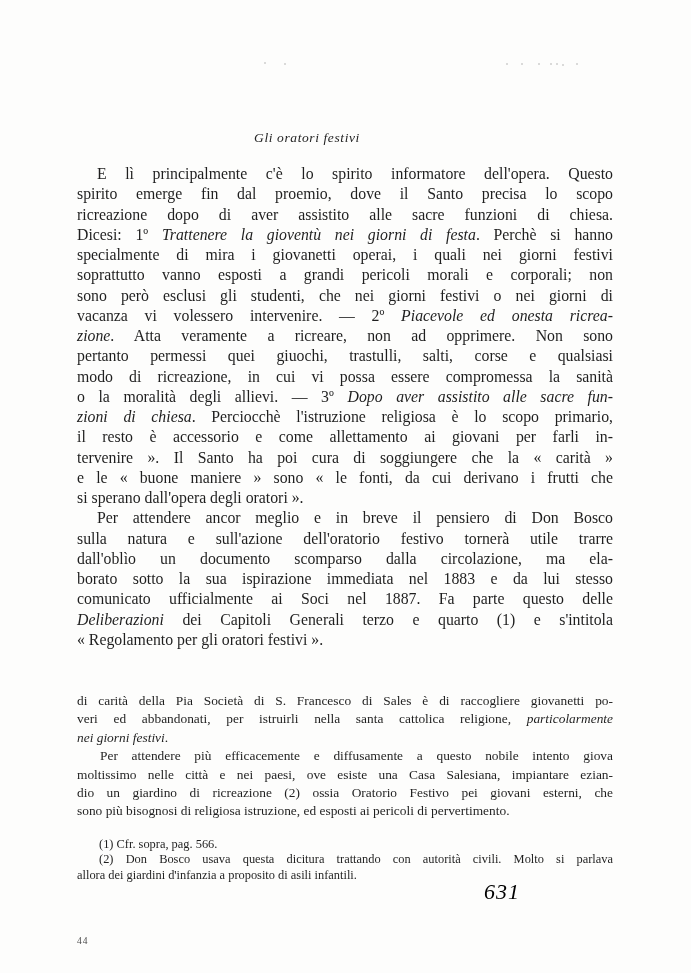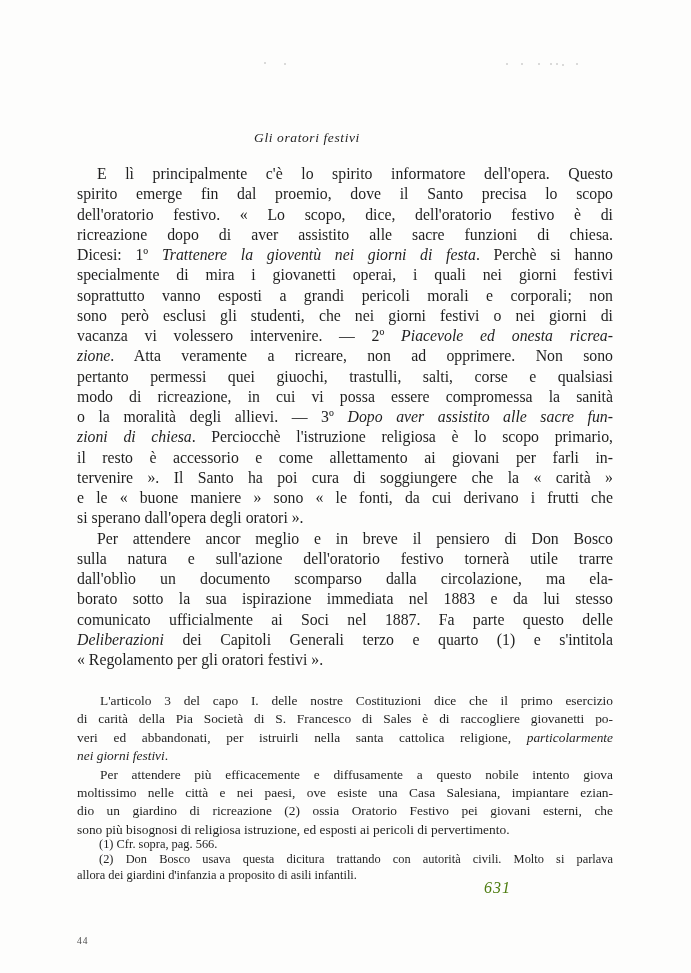--- a/index.html
+++ b/index.html
@@ -39,24 +39,24 @@
   }
   .line.last { text-align-last: left; -moz-text-align-last: left; }
   .main .line.indent { text-indent: 20px; }
   .small .line.indent { text-indent: 23px; }
   .footnote .line.indent { text-indent: 22px; }
   .line i { font-style: italic; }
 
   .page-number {
     position: absolute;
     left: 484px; top: 879px;
-    font-size: 16px;
+    font-size: 22px;
     font-style: italic;
     letter-spacing: 1px;
-    color: #4d7c0f;
+    color: #000000;
   }
   .signature {
     position: absolute;
     left: 77px; top: 936px;
     font-size: 9.5px;
     color: #4a4a4a;
     letter-spacing: 1px;
   }
 </style>
 </head>
@@ -73,21 +73,20 @@
   <div class="speck" style="left:556px; top:63px; width:2px; height:2px;"></div>
   <div class="speck" style="left:562px; top:64px; width:2px; height:2px;"></div>
   <div class="speck" style="left:576px; top:63px; width:2px; height:2px;"></div>
 
   <div class="running-header">Gli oratori festivi</div>
 
   <div class="text-block" id="main-block">
       <div class="para main">
         <div class="line indent">E lì principalmente c'è lo spirito informatore dell'opera. Questo</div>
         <div class="line">spirito emerge fin dal proemio, dove il Santo precisa lo scopo</div>
-        <div class="line">dell'oratorio festivo. « Lo scopo, dice, dell'oratorio festivo è di</div>
         <div class="line">ricreazione dopo di aver assistito alle sacre funzioni di chiesa.</div>
         <div class="line">Dicesi: 1º <i>Trattenere la gioventù nei giorni di festa</i>. Perchè si hanno</div>
         <div class="line">specialmente di mira i giovanetti operai, i quali nei giorni festivi</div>
         <div class="line">soprattutto vanno esposti a grandi pericoli morali e corporali; non</div>
         <div class="line">sono però esclusi gli studenti, che nei giorni festivi o nei giorni di</div>
         <div class="line">vacanza vi volessero intervenire. — 2º <i>Piacevole ed onesta ricrea-</i></div>
         <div class="line"><i>zione</i>. Atta veramente a ricreare, non ad opprimere. Non sono</div>
         <div class="line">pertanto permessi quei giuochi, trastulli, salti, corse e qualsiasi</div>
         <div class="line">modo di ricreazione, in cui vi possa essere compromessa la sanità</div>
         <div class="line">o la moralità degli allievi. — 3º <i>Dopo aver assistito alle sacre fun-</i></div>
@@ -103,21 +102,20 @@
         <div class="line">dall'oblìo un documento scomparso dalla circolazione, ma ela-</div>
         <div class="line">borato sotto la sua ispirazione immediata nel 1883 e da lui stesso</div>
         <div class="line">comunicato ufficialmente ai Soci nel 1887. Fa parte questo delle</div>
         <div class="line"><i>Deliberazioni</i> dei Capitoli Generali terzo e quarto (1) e s'intitola</div>
         <div class="line last">« Regolamento per gli oratori festivi ».</div>
       </div>
     </div>
 
   <div class="text-block" id="quote-block">
       <div class="para small">
-        <div class="line indent">L'articolo 3 del capo I. delle nostre Costituzioni dice che il primo esercizio</div>
         <div class="line">di carità della Pia Società di S. Francesco di Sales è di raccogliere giovanetti po-</div>
         <div class="line">veri ed abbandonati, per istruirli nella santa cattolica religione, <i>particolarmente</i></div>
         <div class="line last"><i>nei giorni festivi</i>.</div>
       </div>
       <div class="para small">
         <div class="line indent">Per attendere più efficacemente e diffusamente a questo nobile intento giova</div>
         <div class="line">moltissimo nelle città e nei paesi, ove esiste una Casa Salesiana, impiantare ezian-</div>
         <div class="line">dio un giardino di ricreazione (2) ossia Oratorio Festivo pei giovani esterni, che</div>
         <div class="line last">sono più bisognosi di religiosa istruzione, ed esposti ai pericoli di pervertimento.</div>
       </div>

